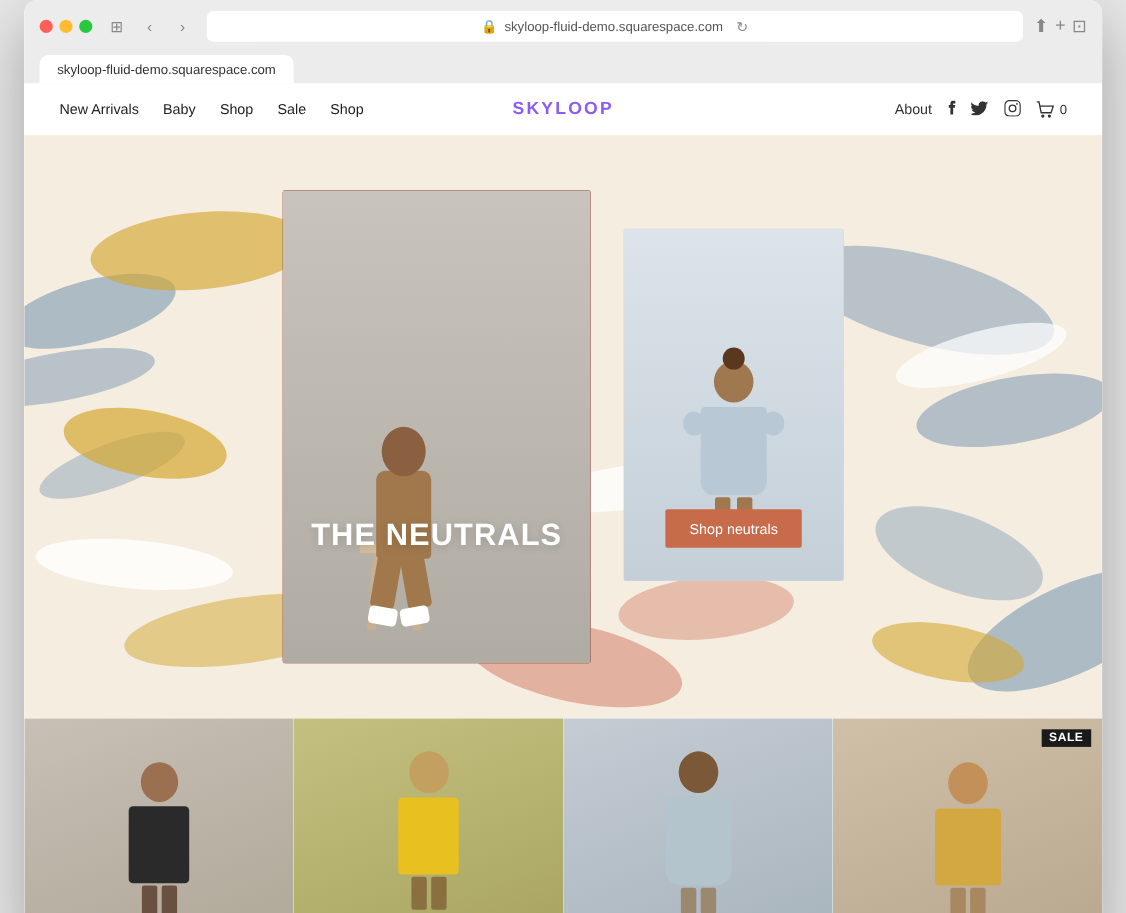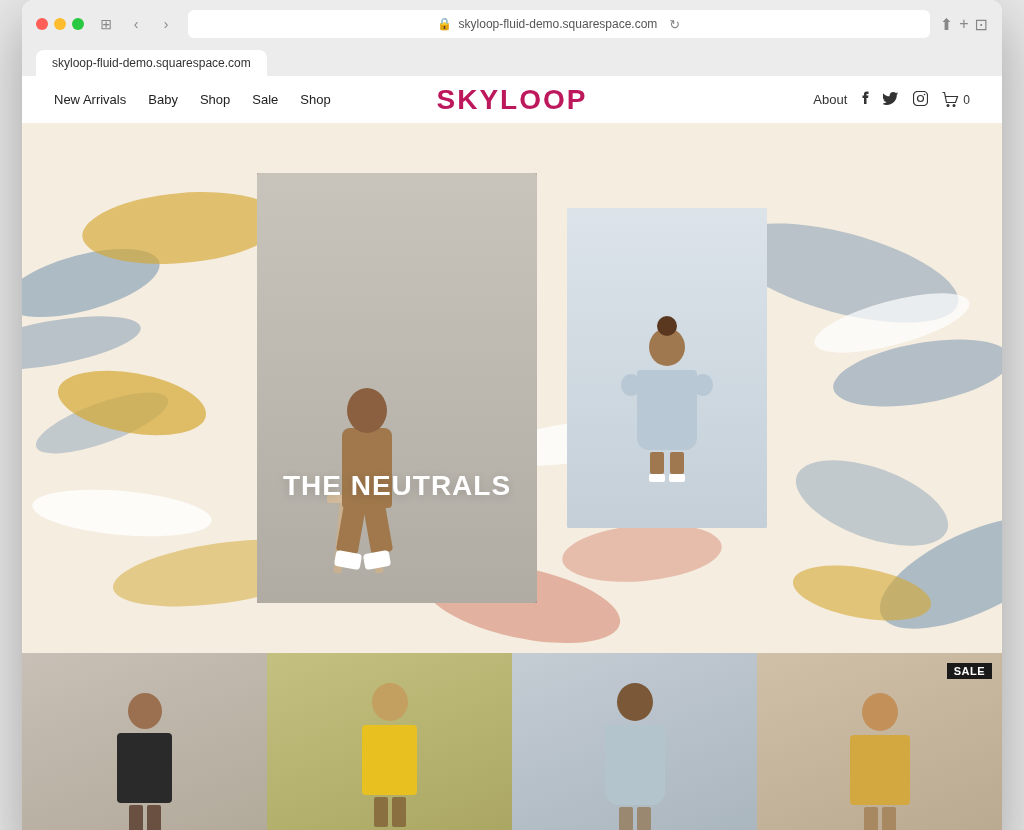--- a/index.html
+++ b/index.html
@@ -116,24 +116,24 @@
       display: flex;
       gap: 22px;
       align-items: flex-end;
     }
     .nav-left a {
       text-decoration: none;
       color: #222;
       font-size: 13px;
     }
     .nav-logo {
-      font-size: 28px;
+      font-size: 16px;
       font-weight: 700;
       letter-spacing: 2px;
-      color: #be185d;
+      color: #8b5cf6;
       position: absolute;
       left: 50%;
       transform: translateX(-50%);
     }
     .nav-right {
       display: flex;
       align-items: center;
       gap: 14px;
     }
     .nav-right a {
@@ -444,20 +444,21 @@
                 <div style="width:14px;height:22px;background:#a07850;border-radius:2px;"></div>
               </div>
 
               <div style="display:flex;justify-content:center;gap:4px;">
                 <div style="width:16px;height:8px;background:#fff;border-radius:2px;"></div>
                 <div style="width:16px;height:8px;background:#fff;border-radius:2px;"></div>
               </div>
             </div>
           </div>
 
+          <button class="shop-btn">Shop neutrals</button>
         </div>
       </div>
     </div>
 
     <div style="position:relative;">
       <div class="product-grid">
 
         <div class="product-card" style="background:#c8bfb6;">
           <div style="width:100%;height:100%;background:linear-gradient(160deg, #c8bfb6 0%, #b0a898 100%);display:flex;align-items:center;justify-content:center;">
 

